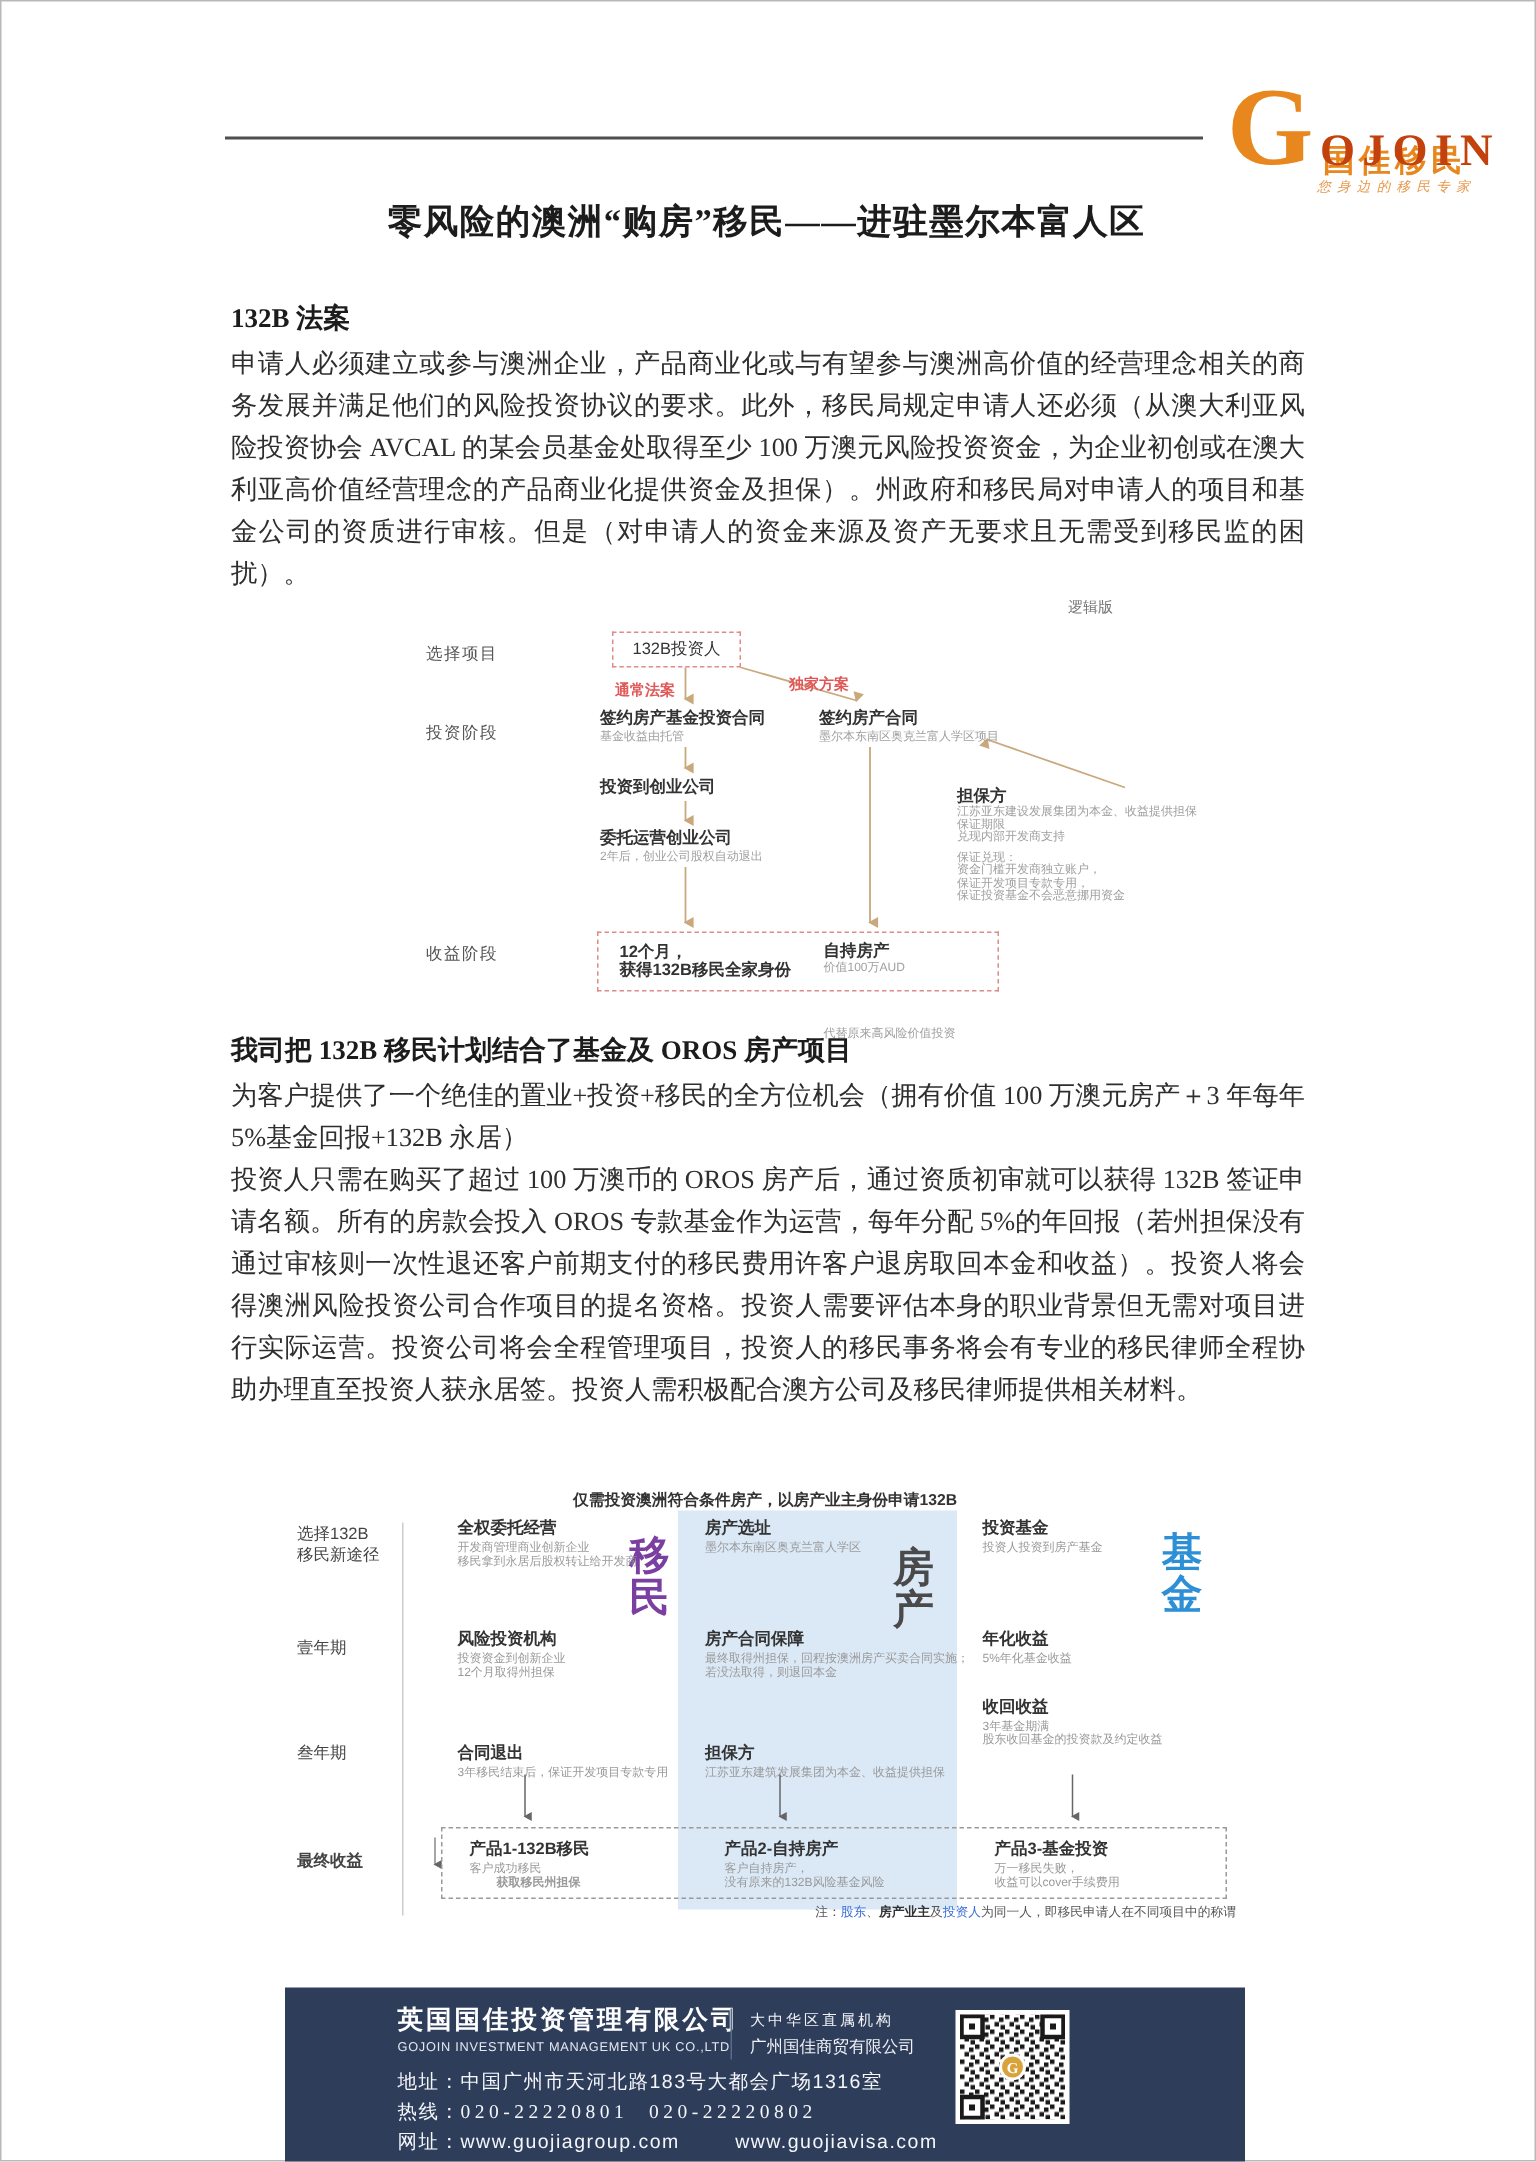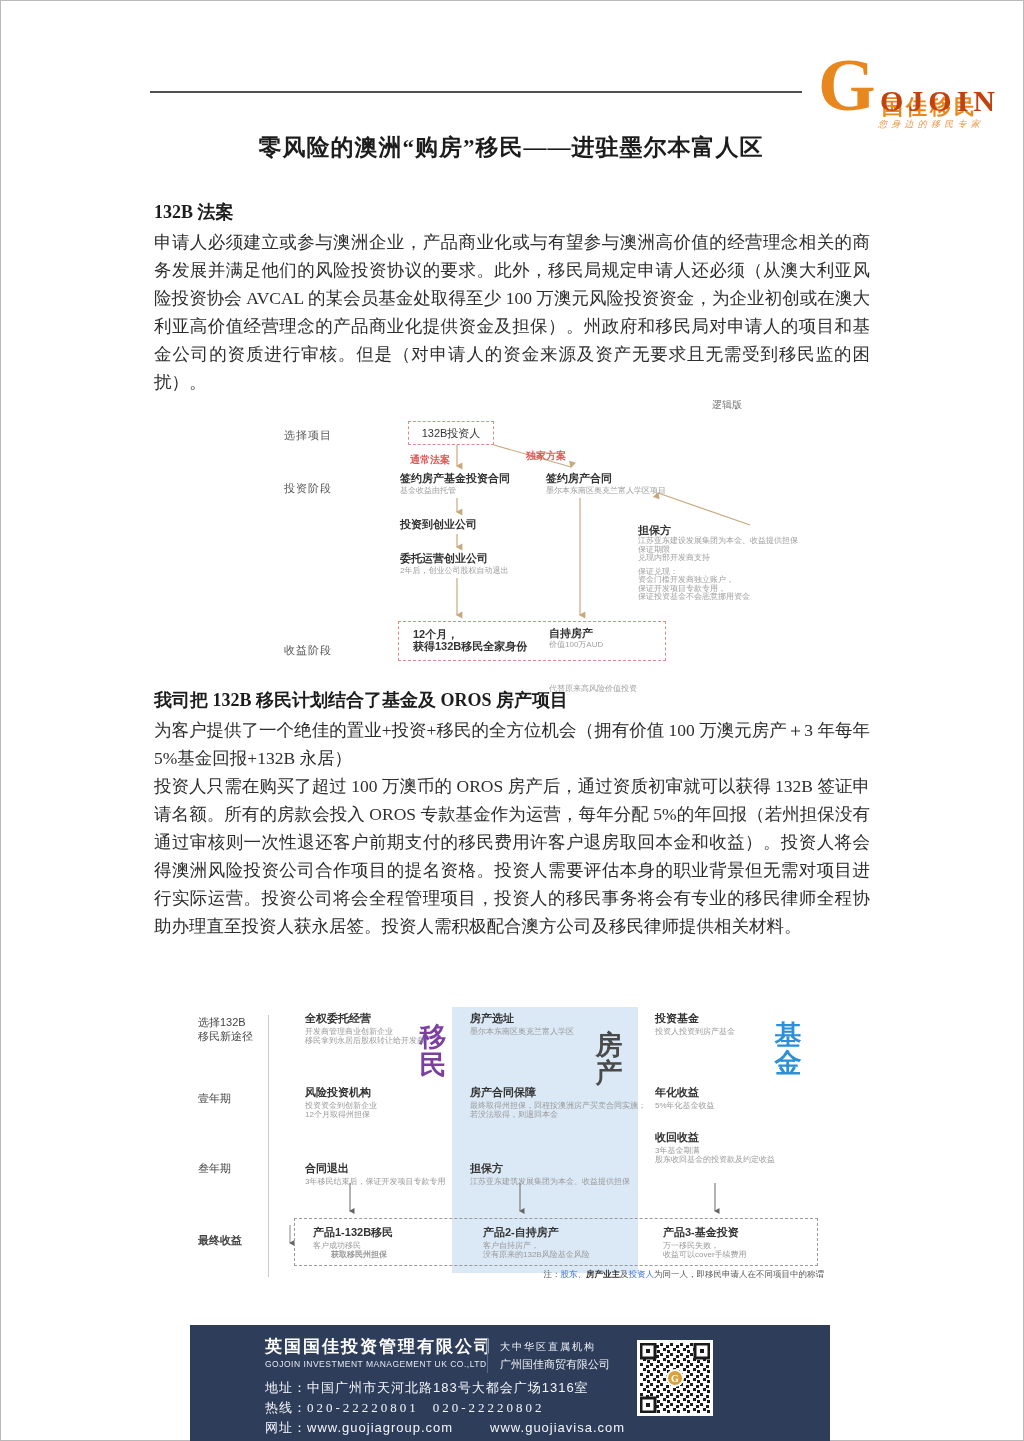--- a/index.html
+++ b/index.html
@@ -107,21 +107,21 @@
     <line x1="197" y1="103" x2="197" y2="117" stroke="#c9a87c" stroke-width="1.2" marker-end="url(#arrTan)"></line>
     <line x1="197" y1="139" x2="197" y2="152" stroke="#c9a87c" stroke-width="1.2" marker-end="url(#arrTan)"></line>
     <line x1="197" y1="183" x2="197" y2="220" stroke="#c9a87c" stroke-width="1.2" marker-end="url(#arrTan)"></line>
     <line x1="320" y1="103" x2="320" y2="220" stroke="#c9a87c" stroke-width="1.2" marker-end="url(#arrTan)"></line>
     <line x1="490" y1="130" x2="398" y2="98" stroke="#c9a87c" stroke-width="1.2" marker-end="url(#arrTan)"></line>
   </svg>
 
   <div class="d1-corner">逻辑版</div>
   <div class="d1-stage" style="top:33px;">选择项目</div>
   <div class="d1-stage" style="top:86px;">投资阶段</div>
-  <div class="d1-stage" style="top:248px;">收益阶段</div>
+  <div class="d1-stage" style="top:233px;">收益阶段</div>
 
   <div class="d1-box d1-investor">132B投资人</div>
   <div class="d1-path" style="left:150px; top:58px;">通常法案</div>
   <div class="d1-path" style="left:266px; top:54px;">独家方案</div>
 
   <div class="d1-title" style="left:140px; top:76px;">签约房产基金投资合同</div>
   <div class="d1-sub" style="left:140px; top:90px;">基金收益由托管</div>
 
   <div class="d1-title" style="left:140px; top:122px;">投资到创业公司</div>
 
@@ -151,20 +151,21 @@
   </div>
 </div>
 
 <div class="h2" style="top:688px;">我司把 132B 移民计划结合了基金及 OROS 房产项目</div>
 <div class="para" style="top:716px;">为客户提供了一个绝佳的置业+投资+移民的全方位机会（拥有价值 100 万澳元房产＋3 年每年 5%基金回报+132B 永居）</div>
 <div class="para" style="top:772px;">投资人只需在购买了超过 100 万澳币的 OROS 房产后，通过资质初审就可以获得 132B 签证申请名额。所有的房款会投入 OROS 专款基金作为运营，每年分配 5%的年回报（若州担保没有通过审核则一次性退还客户前期支付的移民费用许客户退房取回本金和收益）。投资人将会得澳洲风险投资公司合作项目的提名资格。投资人需要评估本身的职业背景但无需对项目进行实际运营。投资公司将会全程管理项目，投资人的移民事务将会有专业的移民律师全程协助办理直至投资人获永居签。投资人需积极配合澳方公司及移民律师提供相关材料。</div>
 
 <div class="diagram2">
   <div class="d2-panel"></div>
   <div class="d2-rail"></div>
+  <div class="d2-header">仅需投资澳洲符合条件房产，以房产业主身份申请132B</div>
 
   <div class="d2-stage" style="top:30px;">选择132B</div>
   <div class="d2-stage" style="top:44px;">移民新途径</div>
   <div class="d2-stage" style="top:106px;">壹年期</div>
   <div class="d2-stage" style="top:176px;">叁年期</div>
   <div class="d2-stage" style="top:248px; font-weight:bold;">最终收益</div>
 
   <div class="vword vword-imm">移民</div>
   <div class="vword vword-prop">房产</div>
   <div class="vword vword-fund">基金</div>

